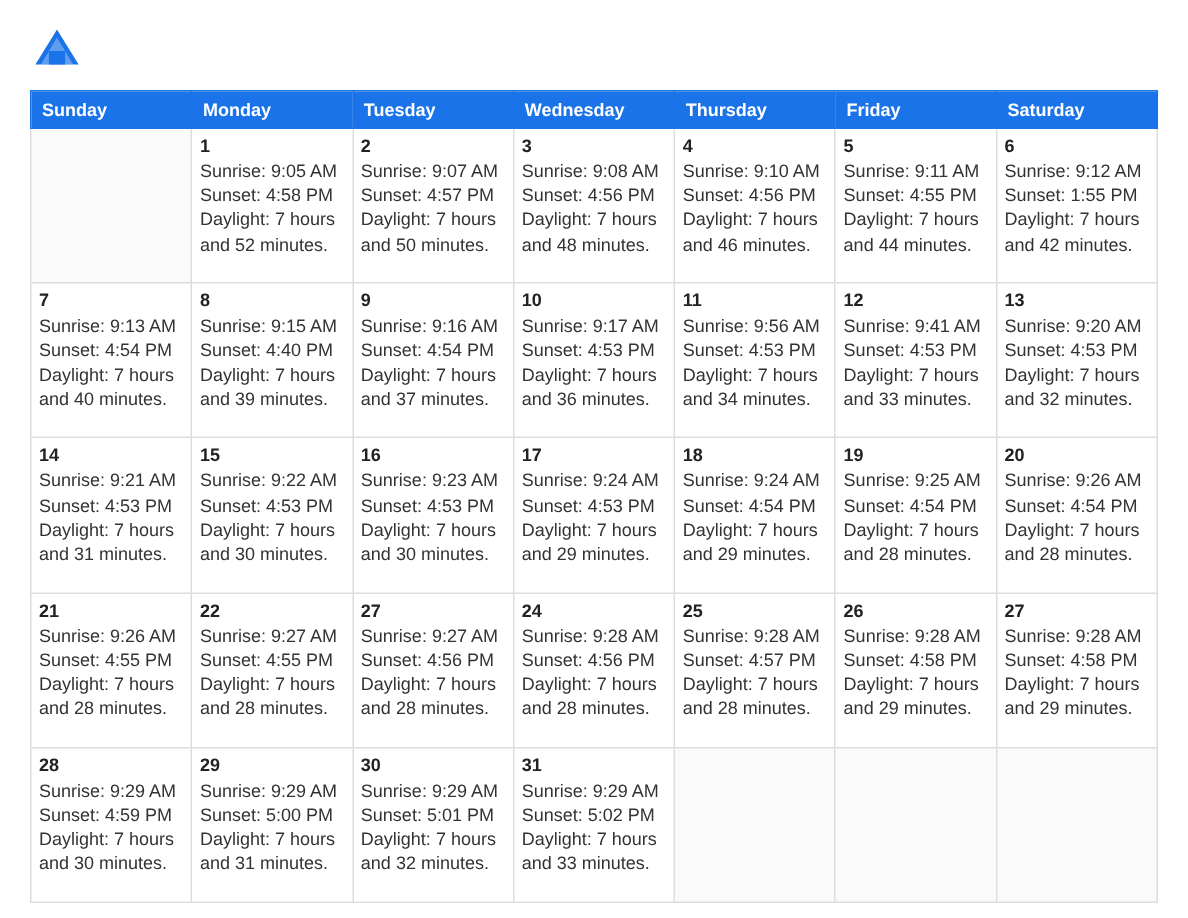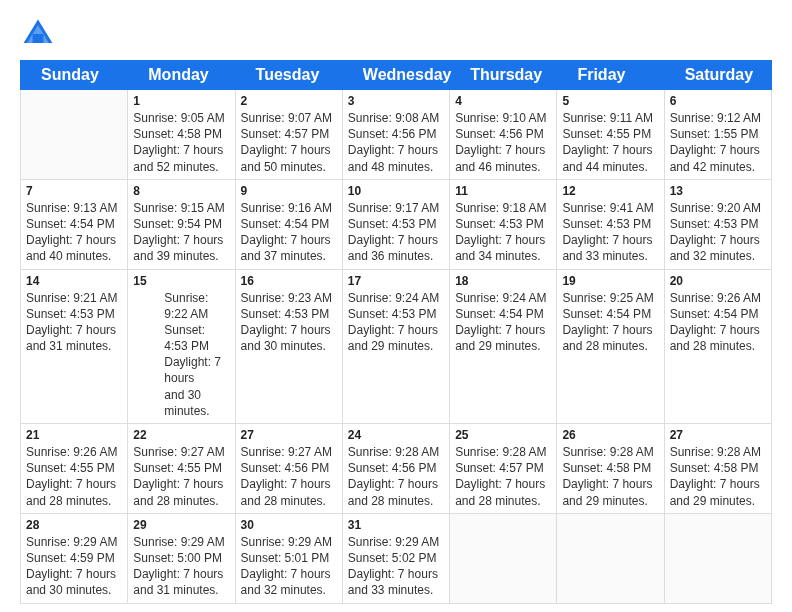--- a/index.html
+++ b/index.html
@@ -56,23 +56,23 @@
     .calendar {
       flex: 1;
       border: 1px solid #ccc;
       border-collapse: collapse;
       width: 100%;
       table-layout: fixed;
     }
     .calendar th {
       background: #1a73e8;
       color: #fff;
-      font-size: 16px;
+      font-size: 12px;
       font-weight: bold;
-      padding: 5px 20px;
+      padding: 5px 7px;
       text-align: left;
       border: 1px solid #1a73e8;
     }
     .calendar td {
       vertical-align: top;
       padding: 4px 5px;
       border: 1px solid #ddd;
       font-size: 10px;
       color: #333;
       height: 86px;
@@ -180,41 +180,41 @@
           <td>
             <span class="day-num">7</span>
             <div class="cell-info" style="white-space: pre-line;">Sunrise: 9:13 AM
 Sunset: 4:54 PM
 Daylight: 7 hours
 and 40 minutes.</div>
           </td>
           <td>
             <span class="day-num">8</span>
             <div class="cell-info" style="white-space: pre-line;">Sunrise: 9:15 AM
-Sunset: 9:54 PM
+Sunset: 4:40 PM
 Daylight: 7 hours
 and 39 minutes.</div>
           </td>
           <td>
             <span class="day-num">9</span>
             <div class="cell-info" style="white-space: pre-line;">Sunrise: 9:16 AM
 Sunset: 4:54 PM
 Daylight: 7 hours
 and 37 minutes.</div>
           </td>
           <td>
             <span class="day-num">10</span>
             <div class="cell-info" style="white-space: pre-line;">Sunrise: 9:17 AM
 Sunset: 4:53 PM
 Daylight: 7 hours
 and 36 minutes.</div>
           </td>
           <td>
             <span class="day-num">11</span>
-            <div class="cell-info" style="white-space: pre-line;">Sunrise: 9:18 AM
+            <div class="cell-info" style="white-space: pre-line;">Sunrise: 9:56 AM
 Sunset: 4:53 PM
 Daylight: 7 hours
 and 34 minutes.</div>
           </td>
           <td>
             <span class="day-num">12</span>
             <div class="cell-info" style="white-space: pre-line;">Sunrise: 9:41 AM
 Sunset: 4:53 PM
 Daylight: 7 hours
 and 33 minutes.</div>
@@ -230,21 +230,21 @@
         <tr>
           <td>
             <span class="day-num">14</span>
             <div class="cell-info" style="white-space: pre-line;">Sunrise: 9:21 AM
 Sunset: 4:53 PM
 Daylight: 7 hours
 and 31 minutes.</div>
           </td>
           <td>
             <span class="day-num">15</span>
-            <div class="cell-info" style="white-space: pre-line; margin-left: 31px;">Sunrise: 9:22 AM
+            <div class="cell-info" style="white-space: pre-line;">Sunrise: 9:22 AM
 Sunset: 4:53 PM
 Daylight: 7 hours
 and 30 minutes.</div>
           </td>
           <td>
             <span class="day-num">16</span>
             <div class="cell-info" style="white-space: pre-line;">Sunrise: 9:23 AM
 Sunset: 4:53 PM
 Daylight: 7 hours
 and 30 minutes.</div>

